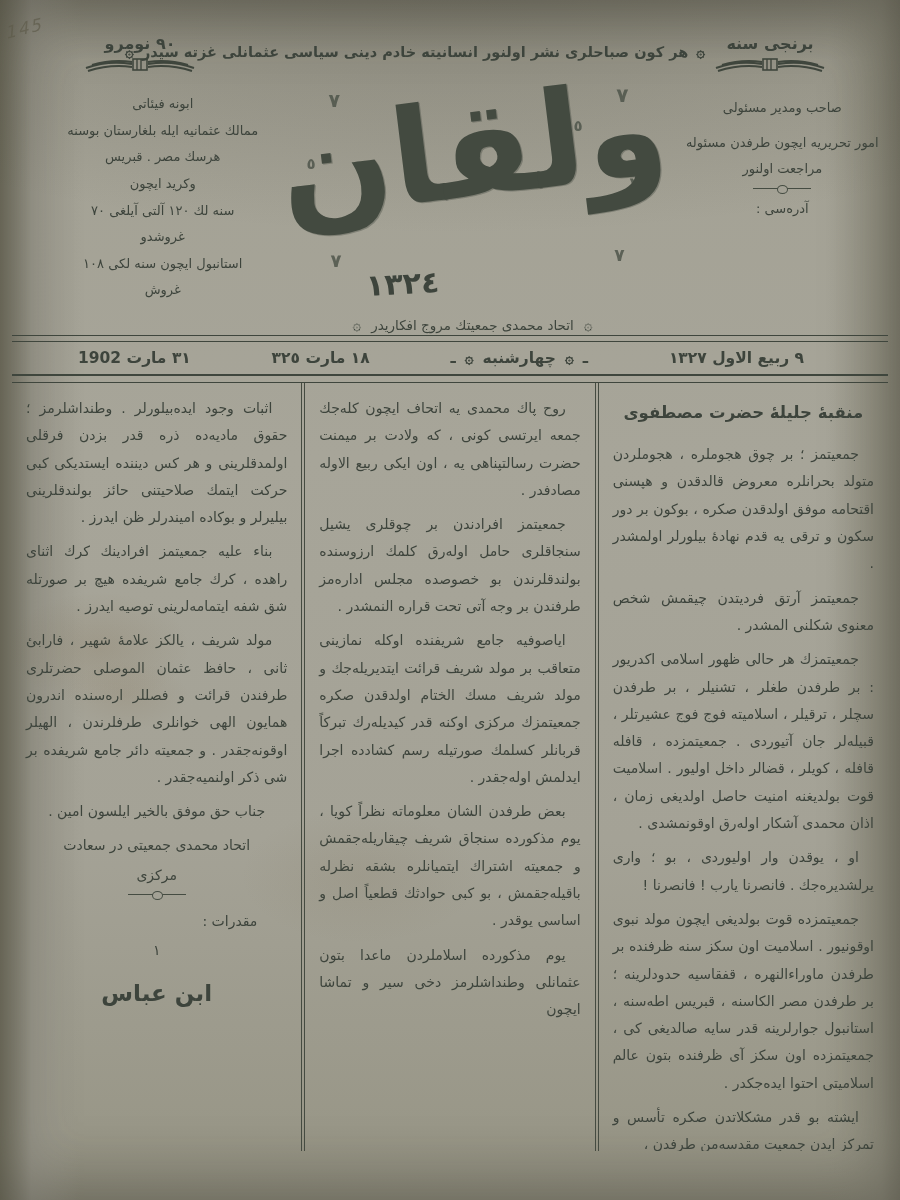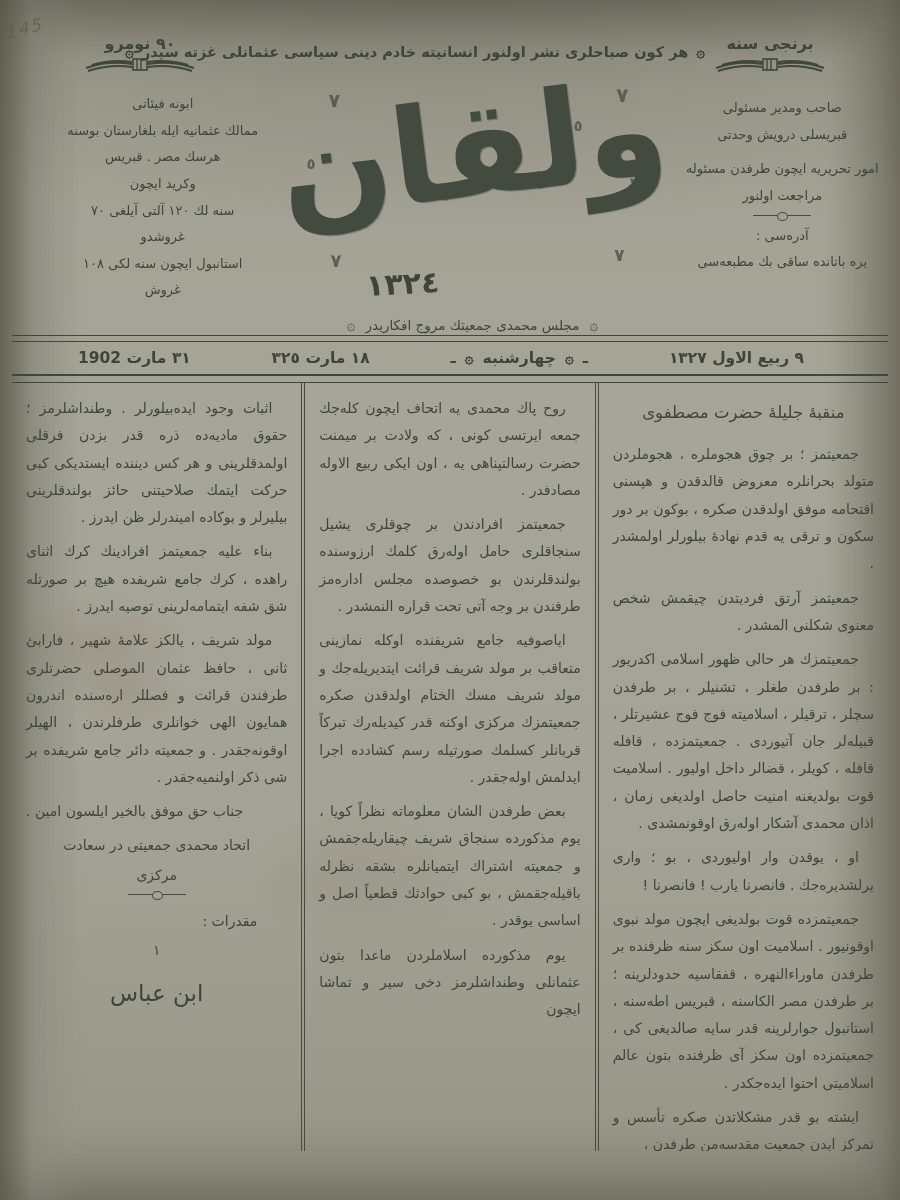--- a/index.html
+++ b/index.html
@@ -82,24 +82,24 @@
   .weekday-group{display:flex;align-items:center;gap:9px;direction:rtl;}
   .dash{letter-spacing:-2px;}
   
   .cols{
     display:flex;direction:rtl;height:768px;overflow:hidden;margin:0 12px;
   }
   .col{flex:1;padding:12px 14px 0 14px;font-size:14px;line-height:1.95;text-align:justify;}
   .col + .col{border-right:4px double #454b41;}
   .col p{margin:0 0 7px 0;text-indent:15px;}
   .headline{
-    text-align:center;font-weight:normal;font-size:16.5px;text-indent:0 !important;
+    text-align:center;font-weight:bold;font-size:16.5px;text-indent:0 !important;
     margin:2px 0 12px 0 !important;letter-spacing:1px;
   }
-  .prayer{text-align:left;text-indent:0 !important;}
+  .prayer{text-align:center;text-indent:0 !important;}
   .sig{text-align:center;text-indent:0 !important;margin-bottom:2px !important;}
   .center-line{text-align:center;text-indent:0 !important;margin:2px 0 !important;}
   .label-line{text-indent:30px !important;margin:10px 0 0 0 !important;}
   .h2{font-size:23px;margin-top:6px !important;}
 </style>
 </head>
 <body>
 
 <div class="page">
 
@@ -165,34 +165,32 @@
       <span class="deco" style="top:40px;right:86px;font-size:15px;">٥</span>
       <span class="deco" style="top:96px;right:28px;font-size:18px;">٧</span>
       <span class="deco" style="top:12px;left:52px;font-size:19px;">٧</span>
       <span class="deco" style="top:78px;left:30px;font-size:15px;">٥</span>
       <span class="deco" style="bottom:64px;left:54px;font-size:18px;">٧</span>
       <span class="deco" style="bottom:70px;right:44px;font-size:17px;">٧</span>
       <div class="mast-title rtl">ولقان</div>
       <div class="mast-year">١٣٢٤</div>
       <div class="mast-slogan rtl">
         <span class="flower">۞</span>
-        <span>مجلس محمدى جمعيتك مروج افكاريدر</span>
+        <span>اتحاد محمدى جمعيتك مروج افكاريدر</span>
         <span class="flower">۞</span>
       </div>
     </div>
 
     <div class="side-info mgmt rtl">
       <div class="ln">صاحب ومدير مسئولى</div>
-      <div class="ln">قبريسلى درويش وحدتى</div>
       <div class="gap"></div>
       <div class="ln">امور تحريريه ايچون طرفدن مسئوله</div>
       <div class="ln">مراجعت اولنور</div>
       <div class="squiggle"></div>
       <div class="ln">آدره‌سى :</div>
-      <div class="ln">يره باتانده ساقى بك مطبعه‌سى</div>
     </div>
   </div>
 
   <div class="rule rule-a"></div>
 
   <div class="dateline">
     <span>٩ ربيع الاول ١٣٢٧</span>
     <span class="weekday-group">
       <span class="dash">ـ</span>
       <span class="flower">۞</span>

